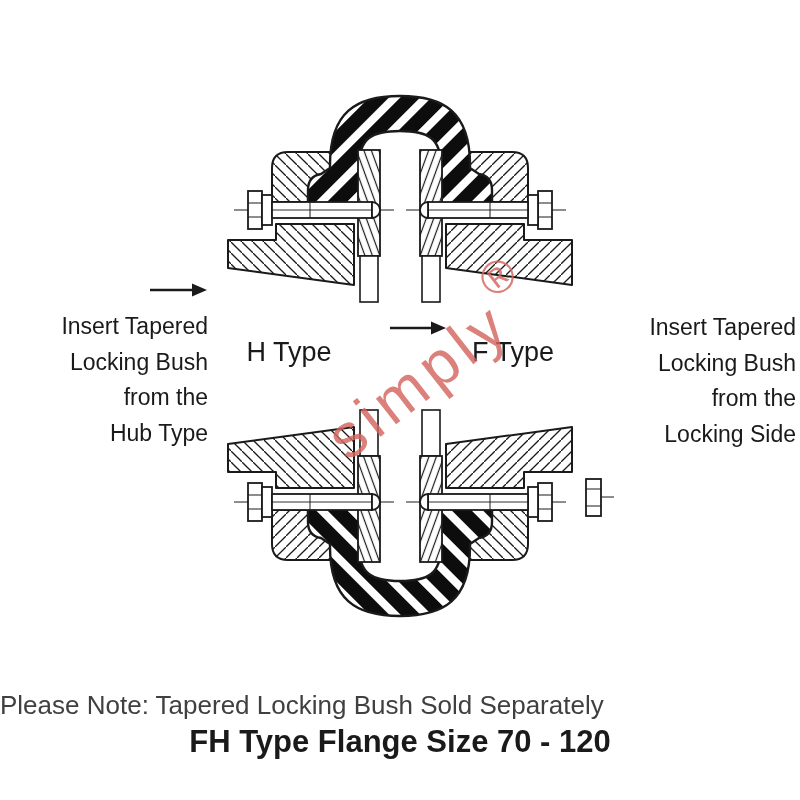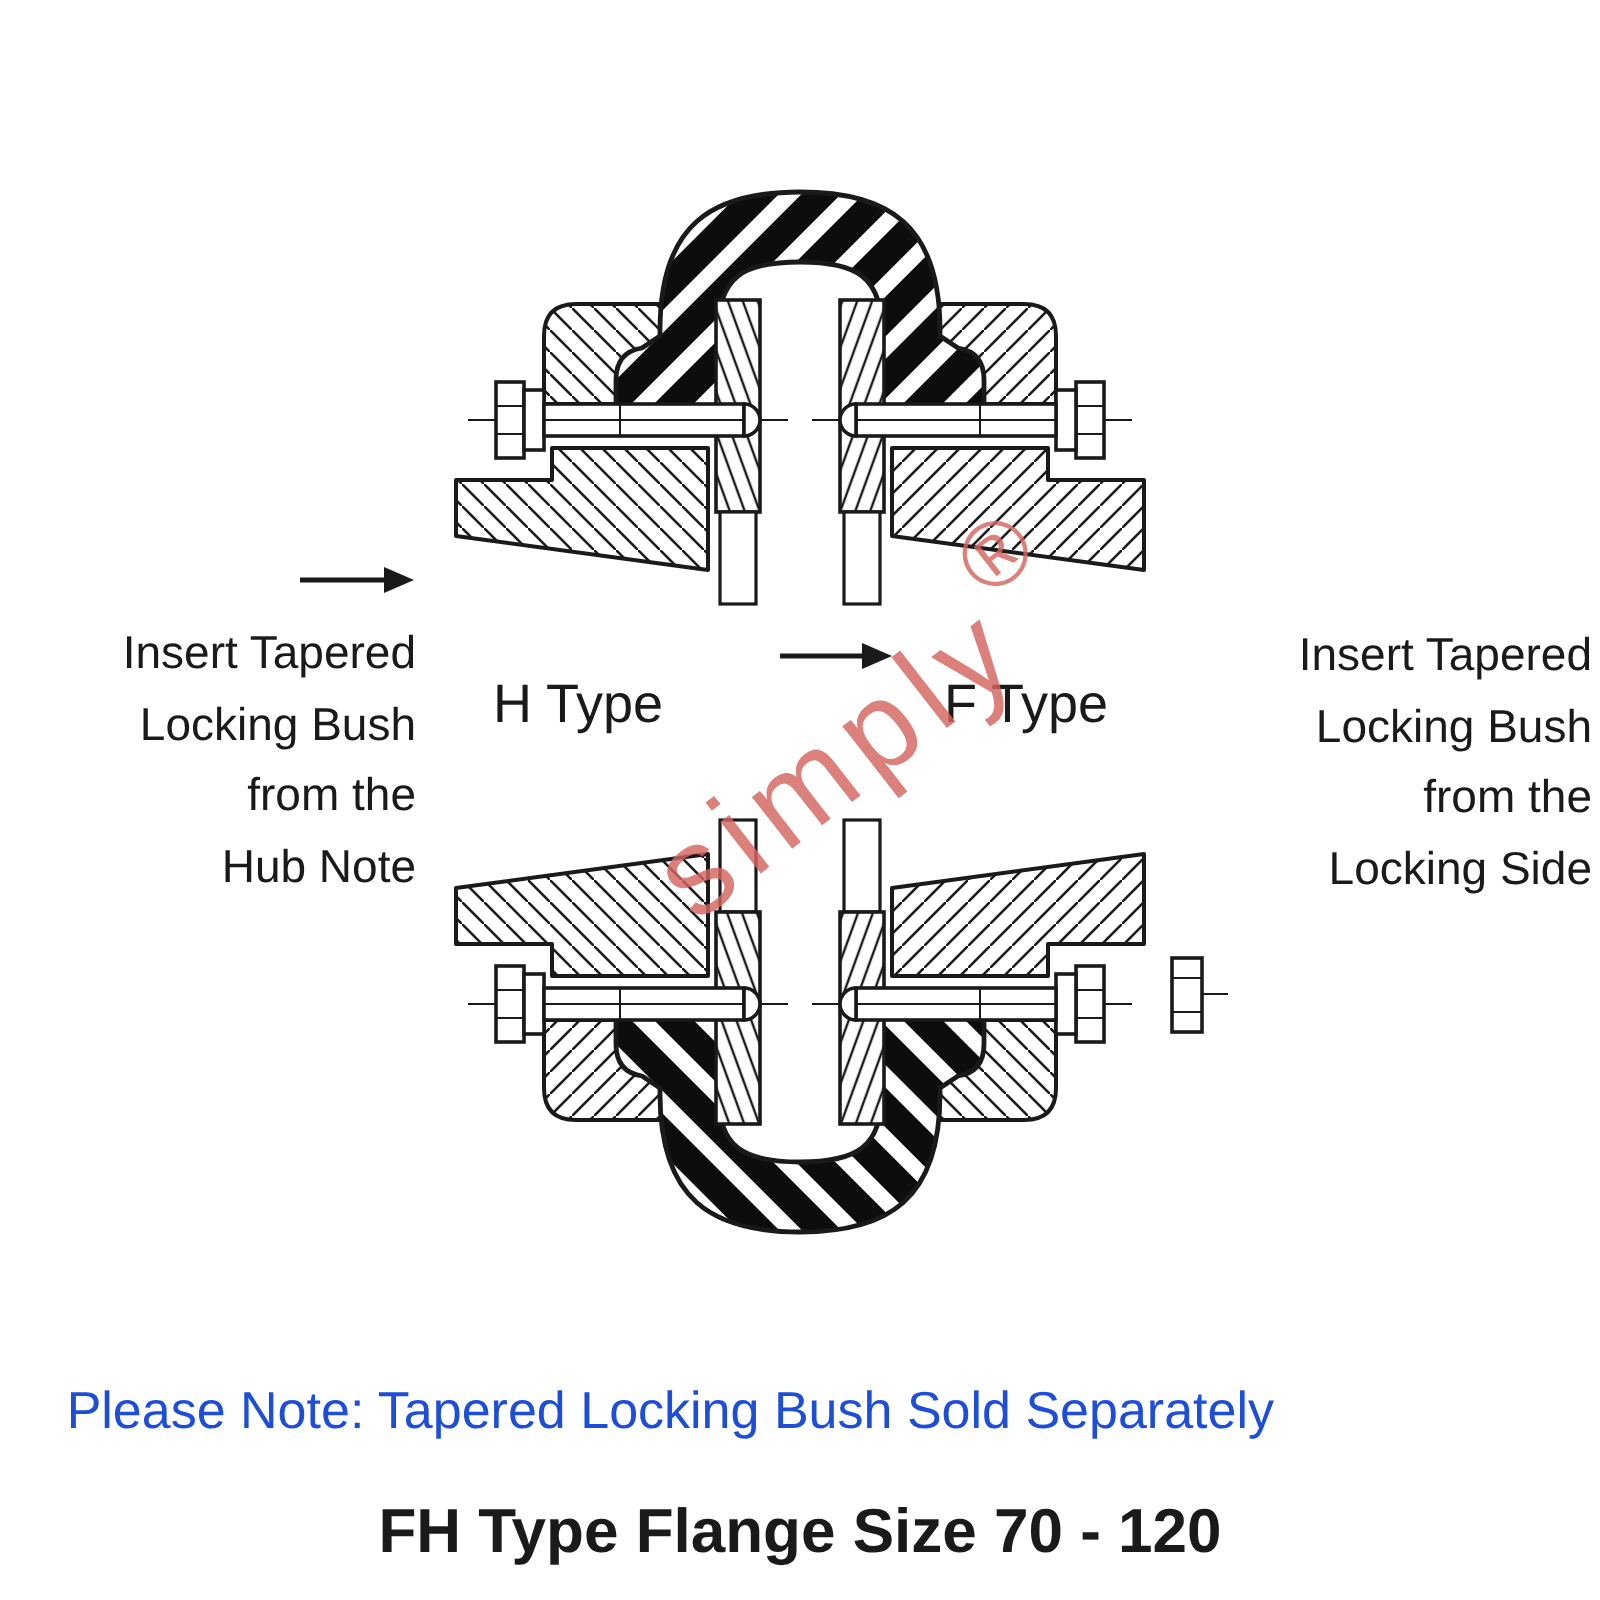--- a/index.html
+++ b/index.html
@@ -2,24 +2,24 @@
 <html><head>
 <meta charset="utf-8">
 <style>
   html,body{margin:0;padding:0;background:#ffffff;}
   .page{position:relative;width:800px;height:800px;background:#ffffff;overflow:hidden;
         font-family:"Liberation Sans", sans-serif;color:#1a1a1a;}
   .drawing{position:absolute;left:0;top:0;}
   .note{position:absolute;text-align:right;font-size:23px;line-height:35.5px;color:#1a1a1a;}
   .note.left{left:18px;top:309px;width:190px;}
   .note.right{left:600px;top:310px;width:196px;}
-  .footer-note{position:absolute;left:0;top:690px;width:637px;text-align:right;
-               font-size:26px;color:#1d4ed8;}
+  .footer-note{position:absolute;left:0;top:690px;width:637px;text-align:left;
+               font-size:26px;color:#404040;}
   .footer-title{position:absolute;left:0;top:724px;width:800px;text-align:center;
-                font-size:31px;font-weight:bold;color:#1a1a1a;margin-top:24px;}
+                font-size:31px;font-weight:bold;color:#1a1a1a;}
   svg text{font-family:"Liberation Sans", sans-serif;}
 </style>
 </head>
 <body>
 
 <div class="page">
 
   <svg class="drawing" width="800" height="800" viewBox="0 0 800 800">
     <defs>
       <pattern id="hatchL" patternUnits="userSpaceOnUse" width="11" height="11">
@@ -109,21 +109,21 @@
     <g transform="rotate(-38 348 462)" opacity="0.82">
       <text x="348" y="462" font-size="62" letter-spacing="6" fill="#d4655f">simply</text>
       <text x="563" y="424" font-size="46" fill="#d4655f">®</text>
     </g>
   </svg>
 
   <div class="note left">
     <div>Insert Tapered</div>
     <div>Locking Bush</div>
     <div>from the</div>
-    <div>Hub Note</div>
+    <div>Hub Type</div>
   </div>
 
   <div class="note right">
     <div>Insert Tapered</div>
     <div>Locking Bush</div>
     <div>from the</div>
     <div>Locking Side</div>
   </div>
 
   <div class="footer-note">Please Note: Tapered Locking Bush Sold Separately</div>

